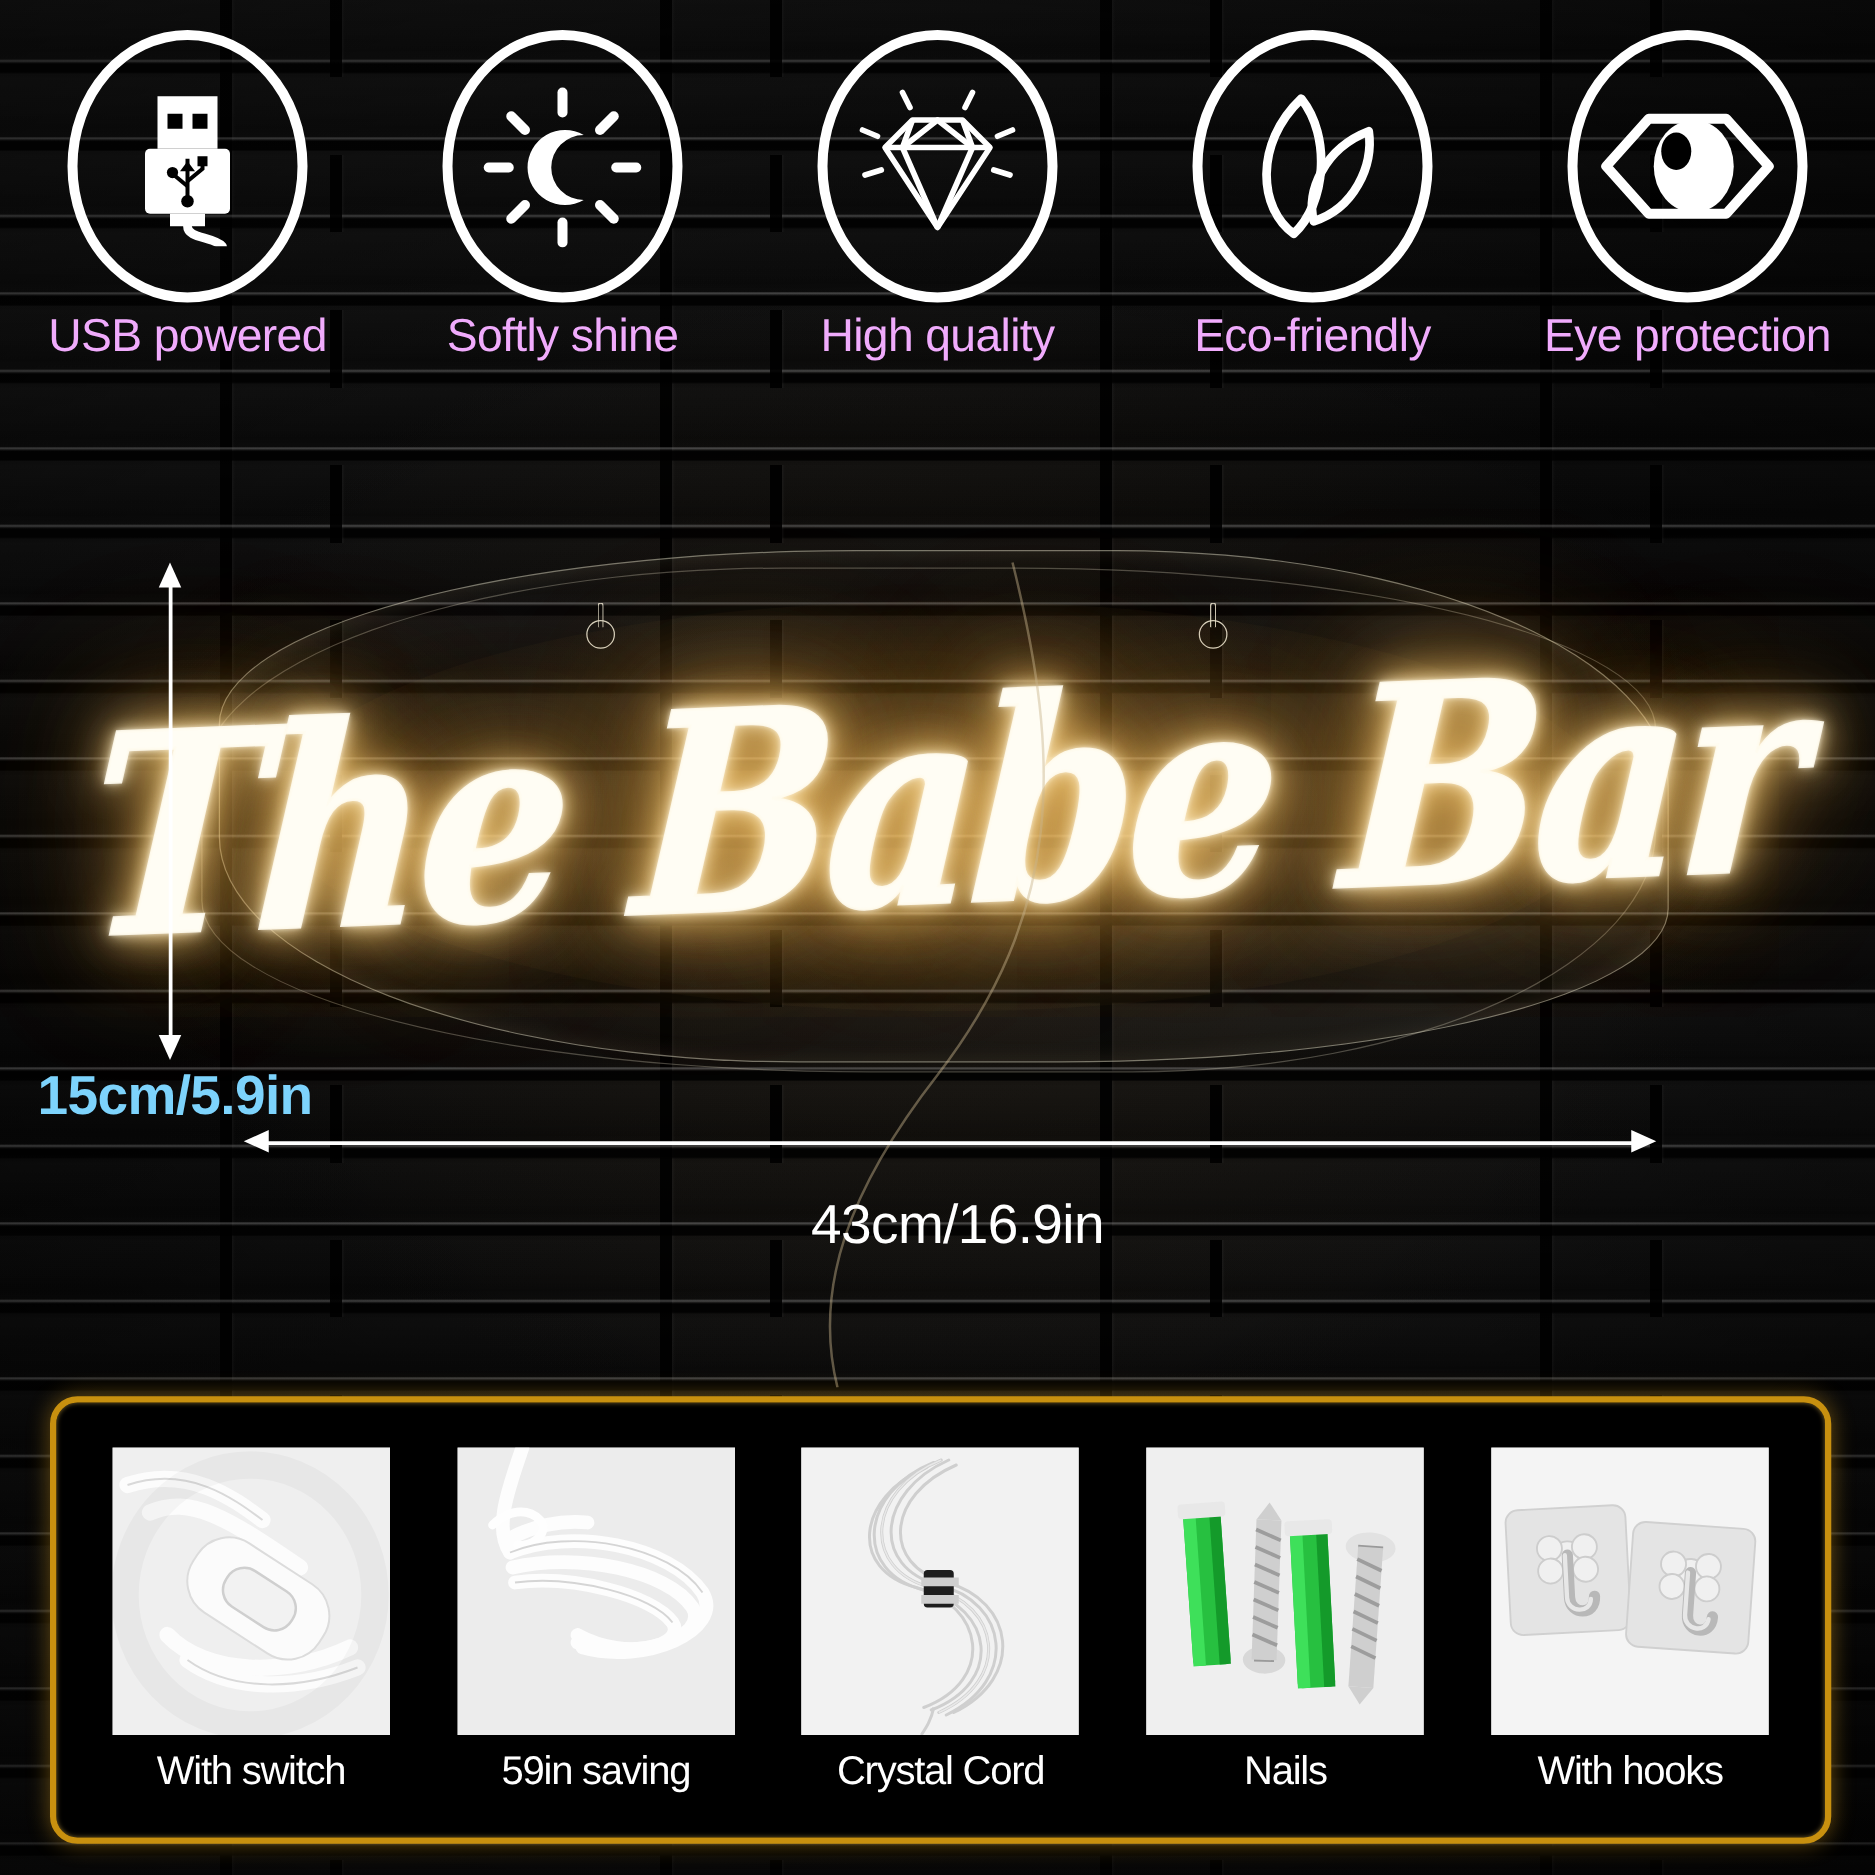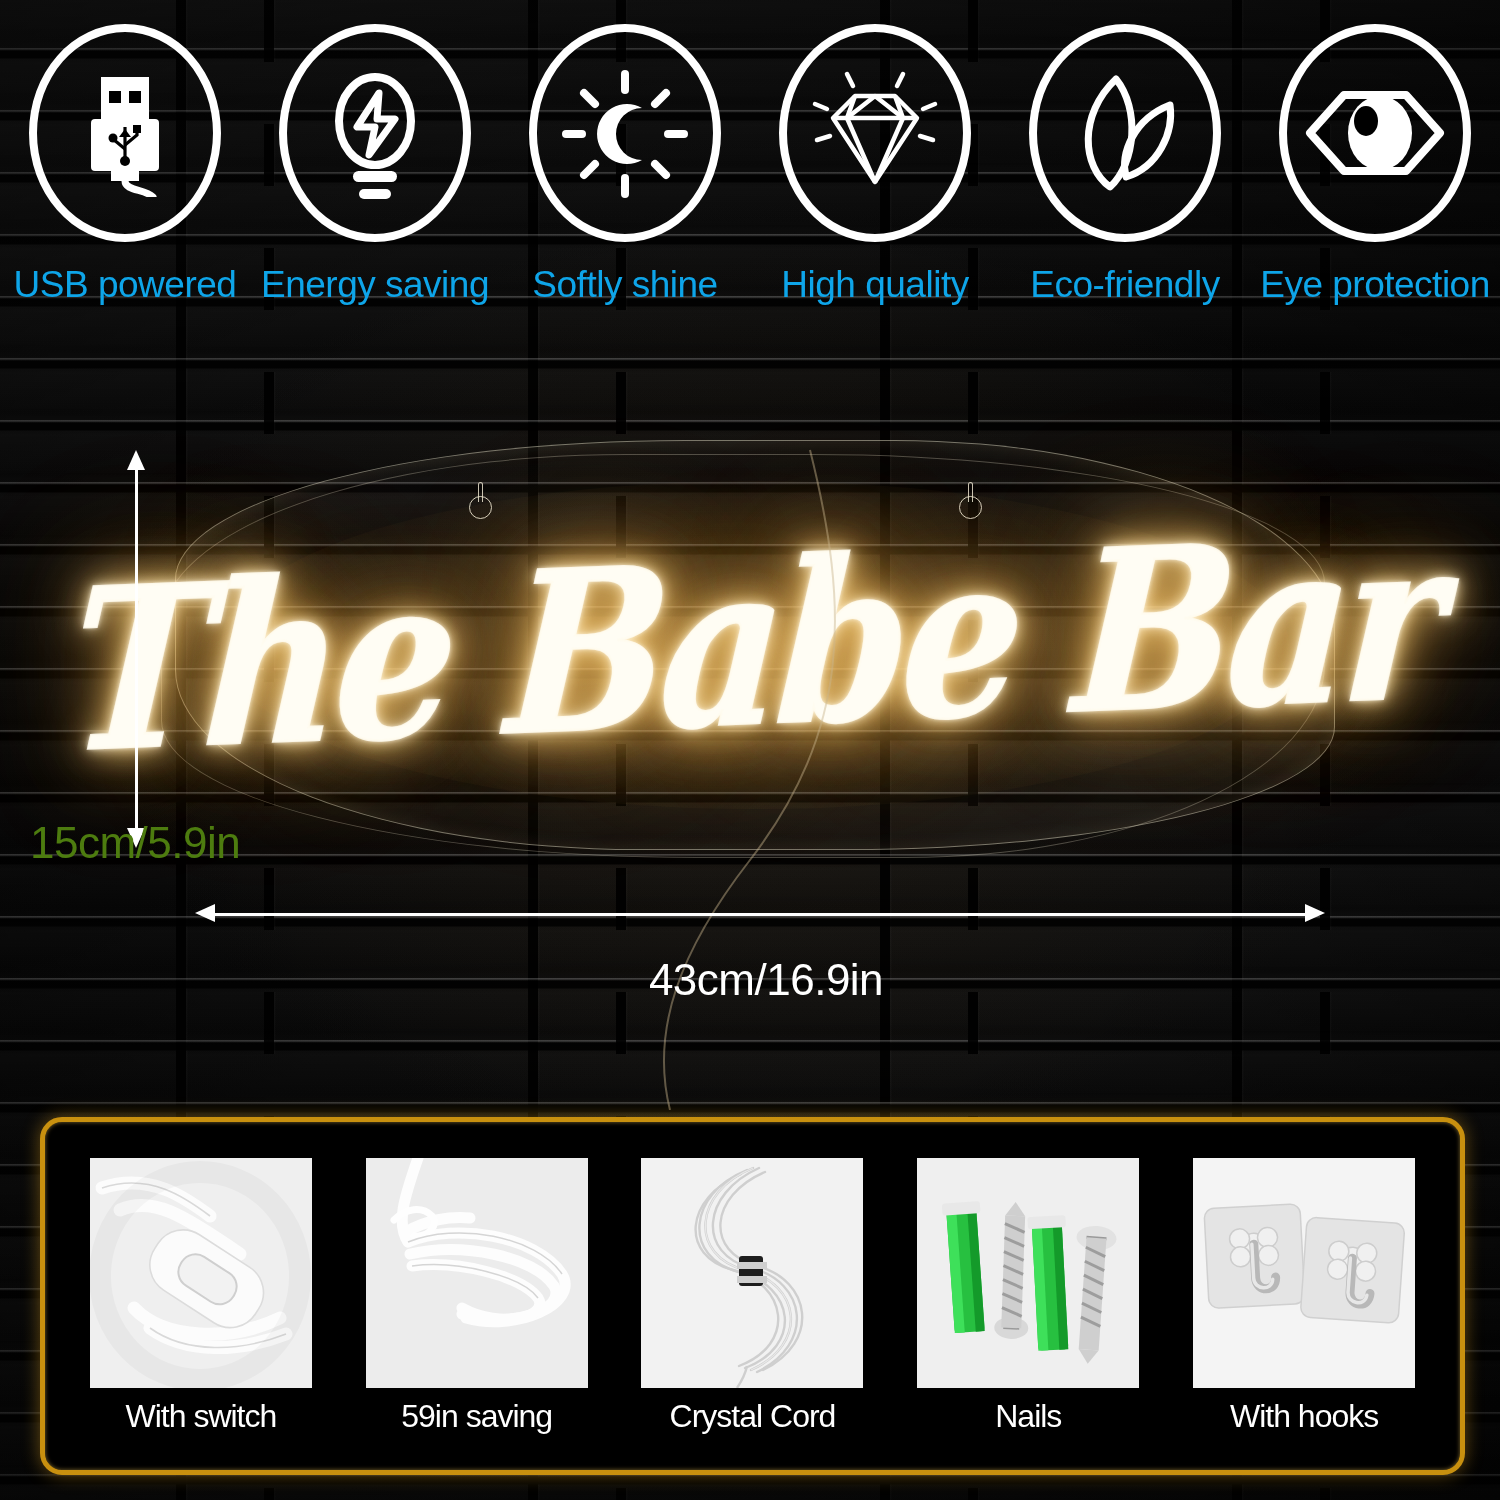--- a/index.html
+++ b/index.html
@@ -85,24 +85,24 @@
   }
   .feat-circle {
     width:192px; height:218px;
     border:8px solid #fff;
     border-radius:50%;
     display:flex; align-items:center; justify-content:center;
     position:relative;
   }
   .feat-circle svg { display:block; }
   .feat-label {
-    margin-top:24px;
+    margin-top:8px;
     font-size:37px;
     line-height:1;
-    color:#0ea5e9;
+    color:#f0abfc;
     white-space:nowrap;
     letter-spacing:-0.5px;
   }
 
   
   #sign {
     position:absolute;
     left:175px; top:440px; width:1160px; height:410px;
   }
   
@@ -174,22 +174,22 @@
   }
   #dim-v .line { position:absolute; left:12px; top:10px; width:2.5px; height:378px; background:#fff; }
   #dim-v .head-up, #dim-v .head-dn {
     position:absolute; left:4px; width:0; height:0;
     border-left:9px solid transparent; border-right:9px solid transparent;
   }
   #dim-v .head-up { top:0; border-bottom:20px solid #fff; }
   #dim-v .head-dn { bottom:0; border-top:20px solid #fff; }
 
   #label-v {
-    position:absolute; left:30px; top:818px;
-    font-size:44px; color:#4d7c0f; white-space:nowrap; letter-spacing:-0.5px;
+    position:absolute; left:30px; top:852px;
+    font-size:44px; color:#7dd3fc; white-space:nowrap; letter-spacing:-0.5px;font-weight:bold;
   }
 
   #dim-h {
     position:absolute; left:195px; top:901px; width:1130px; height:26px;
   }
   #dim-h .line { position:absolute; top:12px; left:10px; width:1110px; height:2.5px; background:#fff; }
   #dim-h .head-l, #dim-h .head-r {
     position:absolute; top:3px; width:0; height:0;
     border-top:9px solid transparent; border-bottom:9px solid transparent;
   }
@@ -252,33 +252,20 @@
           <rect x="62" y="56" width="8" height="8" fill="#000"></rect>
           <path d="M54 80 L42 70" stroke="#000" stroke-width="3.2" fill="none"></path>
           <circle cx="42" cy="69" r="4.5" fill="#000"></circle>
           <path d="M54 112 C54 122, 74 120, 82 128" stroke="#fff" stroke-width="7" fill="none" stroke-linecap="round"></path>
         </svg>
       </span>
     </div>
     <div class="feat-label">USB powered</div>
   </div>
 
-  <div class="feature">
-    <div class="feat-circle">
-      <span>
-        <svg width="104" height="132" viewBox="0 0 104 132">
-          <ellipse cx="52" cy="54" rx="36" ry="44" fill="none" stroke="#fff" stroke-width="8"></ellipse>
-          <path d="M56 26 L34 60 L52 60 L46 88 L72 52 L54 52 Z" fill="none" stroke="#fff" stroke-width="7" stroke-linejoin="round"></path>
-          <rect x="30" y="104" width="44" height="11" rx="5.5" fill="#fff"></rect>
-          <rect x="36" y="122" width="32" height="10" rx="5" fill="#fff"></rect>
-        </svg>
-      </span>
-    </div>
-    <div class="feat-label">Energy saving</div>
-  </div>
 
   <div class="feature">
     <div class="feat-circle">
       <span>
         <svg width="130" height="130" viewBox="0 0 130 130">
           <path d="M82 40 A30 30 0 1 0 82 92 A26 26 0 1 1 82 40 Z" fill="#fff"></path>
           <g stroke="#fff" stroke-width="8" stroke-linecap="round">
             <line x1="65" y1="6" x2="65" y2="22"></line>
             <line x1="65" y1="110" x2="65" y2="126"></line>
             <line x1="6" y1="66" x2="22" y2="66"></line>

